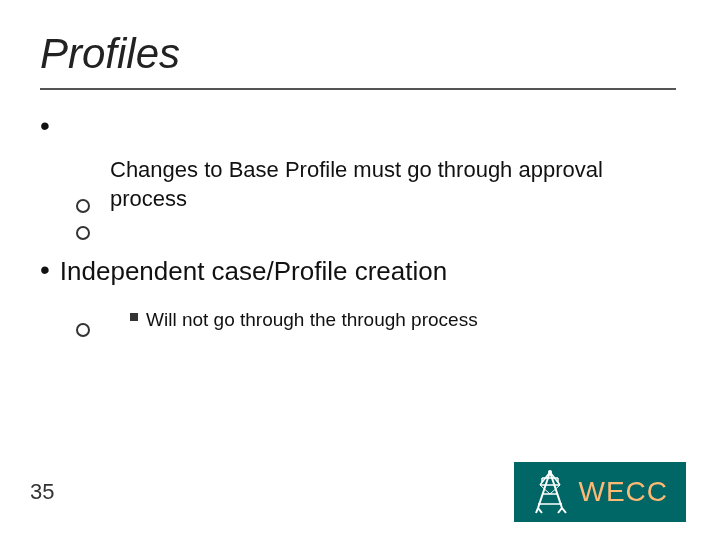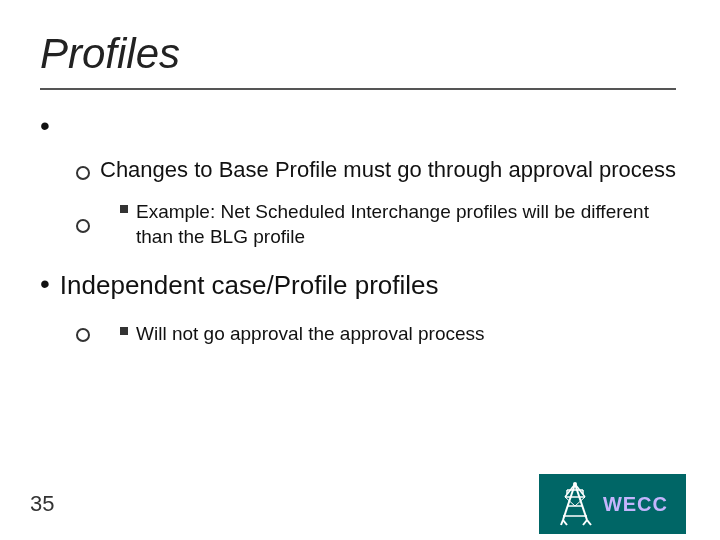--- a/index.html
+++ b/index.html
@@ -57,22 +57,22 @@
 
     .sub-list {
       margin-left: 36px;
       margin-bottom: 10px;
     }
 
     .sub-item {
       font-size: 22px;
       color: #111111;
       display: flex;
-      align-items: center;
-      gap: 10px;
+      align-items: flex-end;
+      gap: 20px;
       margin-bottom: 8px;
     }
 
     .sub-item .circle {
       width: 14px;
       height: 14px;
       border-radius: 50%;
       border: 2px solid #333333;
       flex-shrink: 0;
       margin-top: 5px;
@@ -106,21 +106,21 @@
       margin-top: 6px;
     }
 
     .sub-sub-item .text {
       flex: 1;
       line-height: 1.35;
     }
 
     .footer {
       position: absolute;
-      bottom: 6px;
+      bottom: 18px;
       left: 0;
       right: 0;
       display: flex;
       align-items: center;
       justify-content: space-between;
       padding: 0 30px;
     }
 
     .slide-number {
       font-size: 22px;
@@ -134,23 +134,23 @@
       align-items: center;
       gap: 10px;
     }
 
     .wecc-tower {
       width: 36px;
       height: 44px;
     }
 
     .wecc-text {
-      font-size: 20px;
-      font-weight: bold;
-      color: #c4b5fd;
+      font-size: 28px;
+      font-weight: normal;
+      color: #fdba74;
       letter-spacing: 1px;
     }
 
     .main-bullet-section {
       margin-bottom: 16px;
     }
   </style>
 </head>
 <body>
 
@@ -163,49 +163,43 @@
   <div class="main-bullet-section">
     <div class="bullet-main">
       <span class="bullet-dot">•</span>
     </div>
     <div class="sub-list">
 
       <div class="sub-item">
         <div class="circle"></div>
         <span class="text">Changes to Base Profile must go through approval process</span>
       </div>
+
+      <div class="sub-item">
+        <div class="circle"></div>
+        <div class="text">
+        </div>
+      </div>
+    </div>
+  </div>
+
+  <div class="main-bullet-section">
+    <div class="bullet-main">
+      <span class="bullet-dot">•</span>
+      <span>Independent case/Profile creation</span>
+    </div>
+    <div class="sub-list">
 
       <div class="sub-item">
         <div class="circle"></div>
         <div class="text">
           <div class="sub-sub-list">
             <div class="sub-sub-item">
               <div class="square"></div>
-              <span class="text">Example: Net Scheduled Interchange profiles will be different than the BLG profile</span>
-            </div>
-          </div>
-        </div>
-      </div>
-    </div>
-  </div>
-
-  <div class="main-bullet-section">
-    <div class="bullet-main">
-      <span class="bullet-dot">•</span>
-      <span>Independent case/Profile profiles</span>
-    </div>
-    <div class="sub-list">
-
-      <div class="sub-item">
-        <div class="circle"></div>
-        <div class="text">
-          <div class="sub-sub-list">
-            <div class="sub-sub-item">
-              <div class="square"></div>
-              <span class="text">Will not go approval the approval process</span>
+              <span class="text">Will not go through the through process</span>
             </div>
           </div>
         </div>
       </div>
     </div>
   </div>
 
   <div class="footer">
     <span class="slide-number">35</span>
     <div class="wecc-logo">

